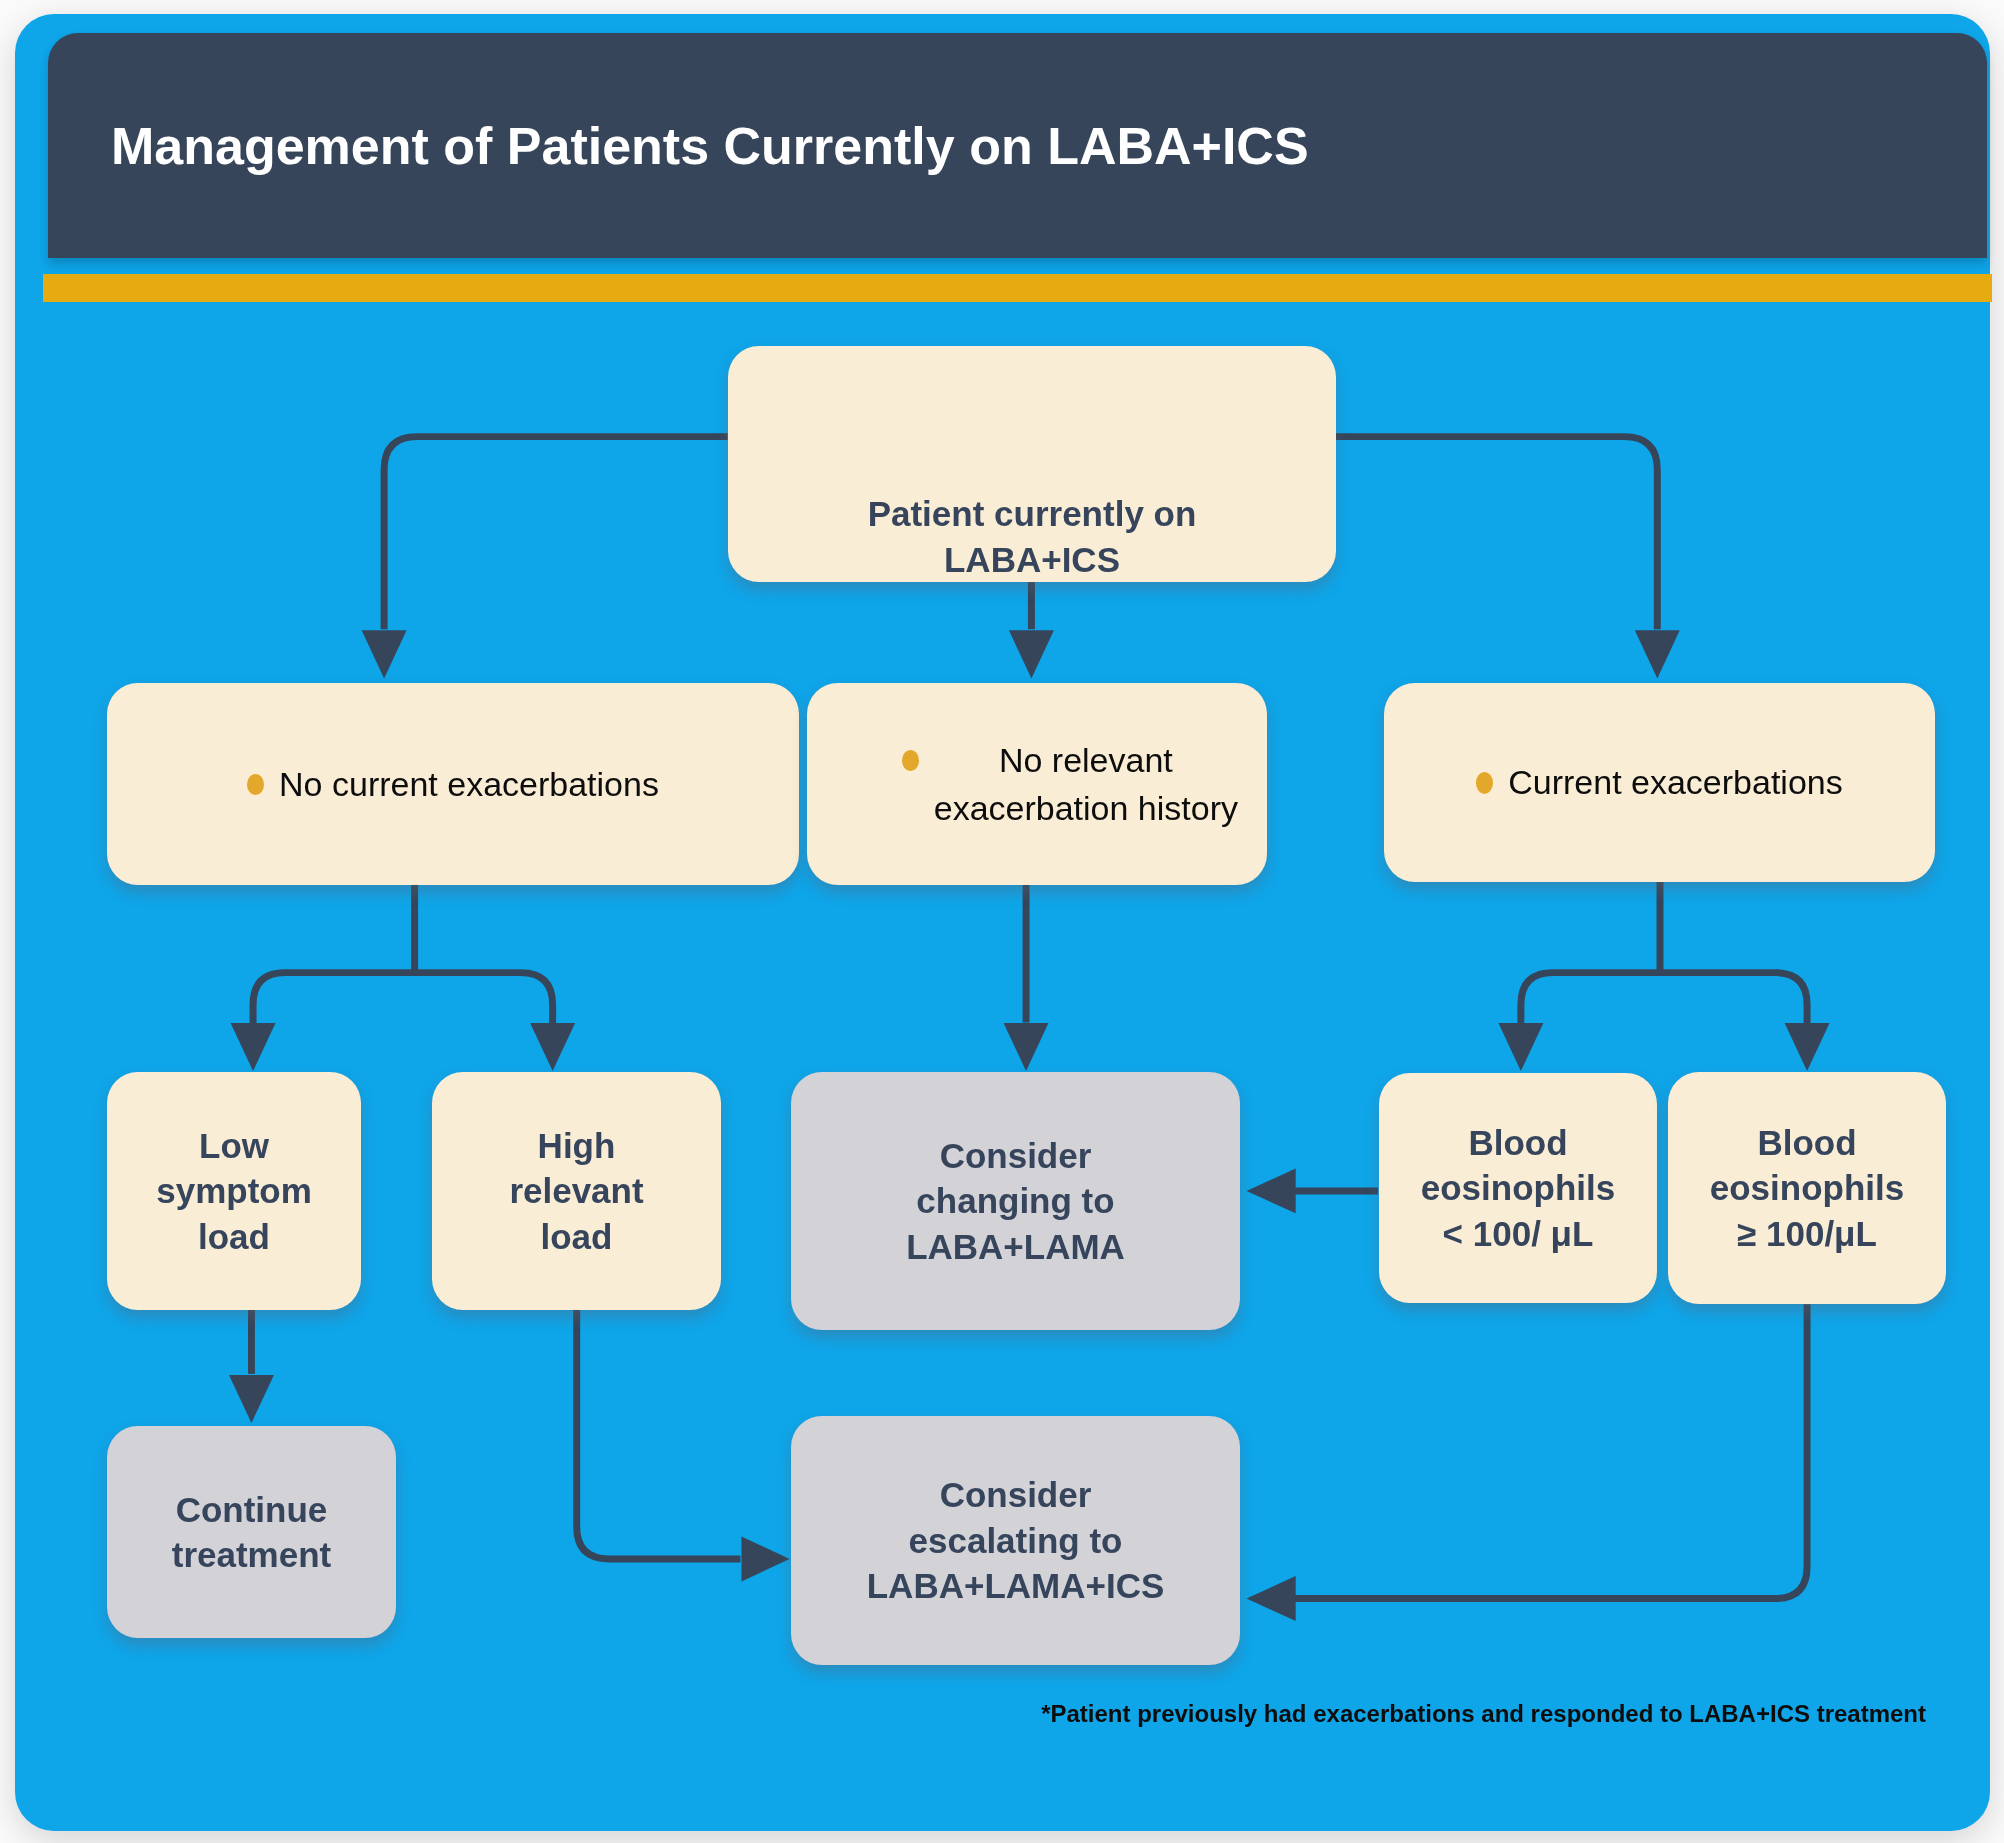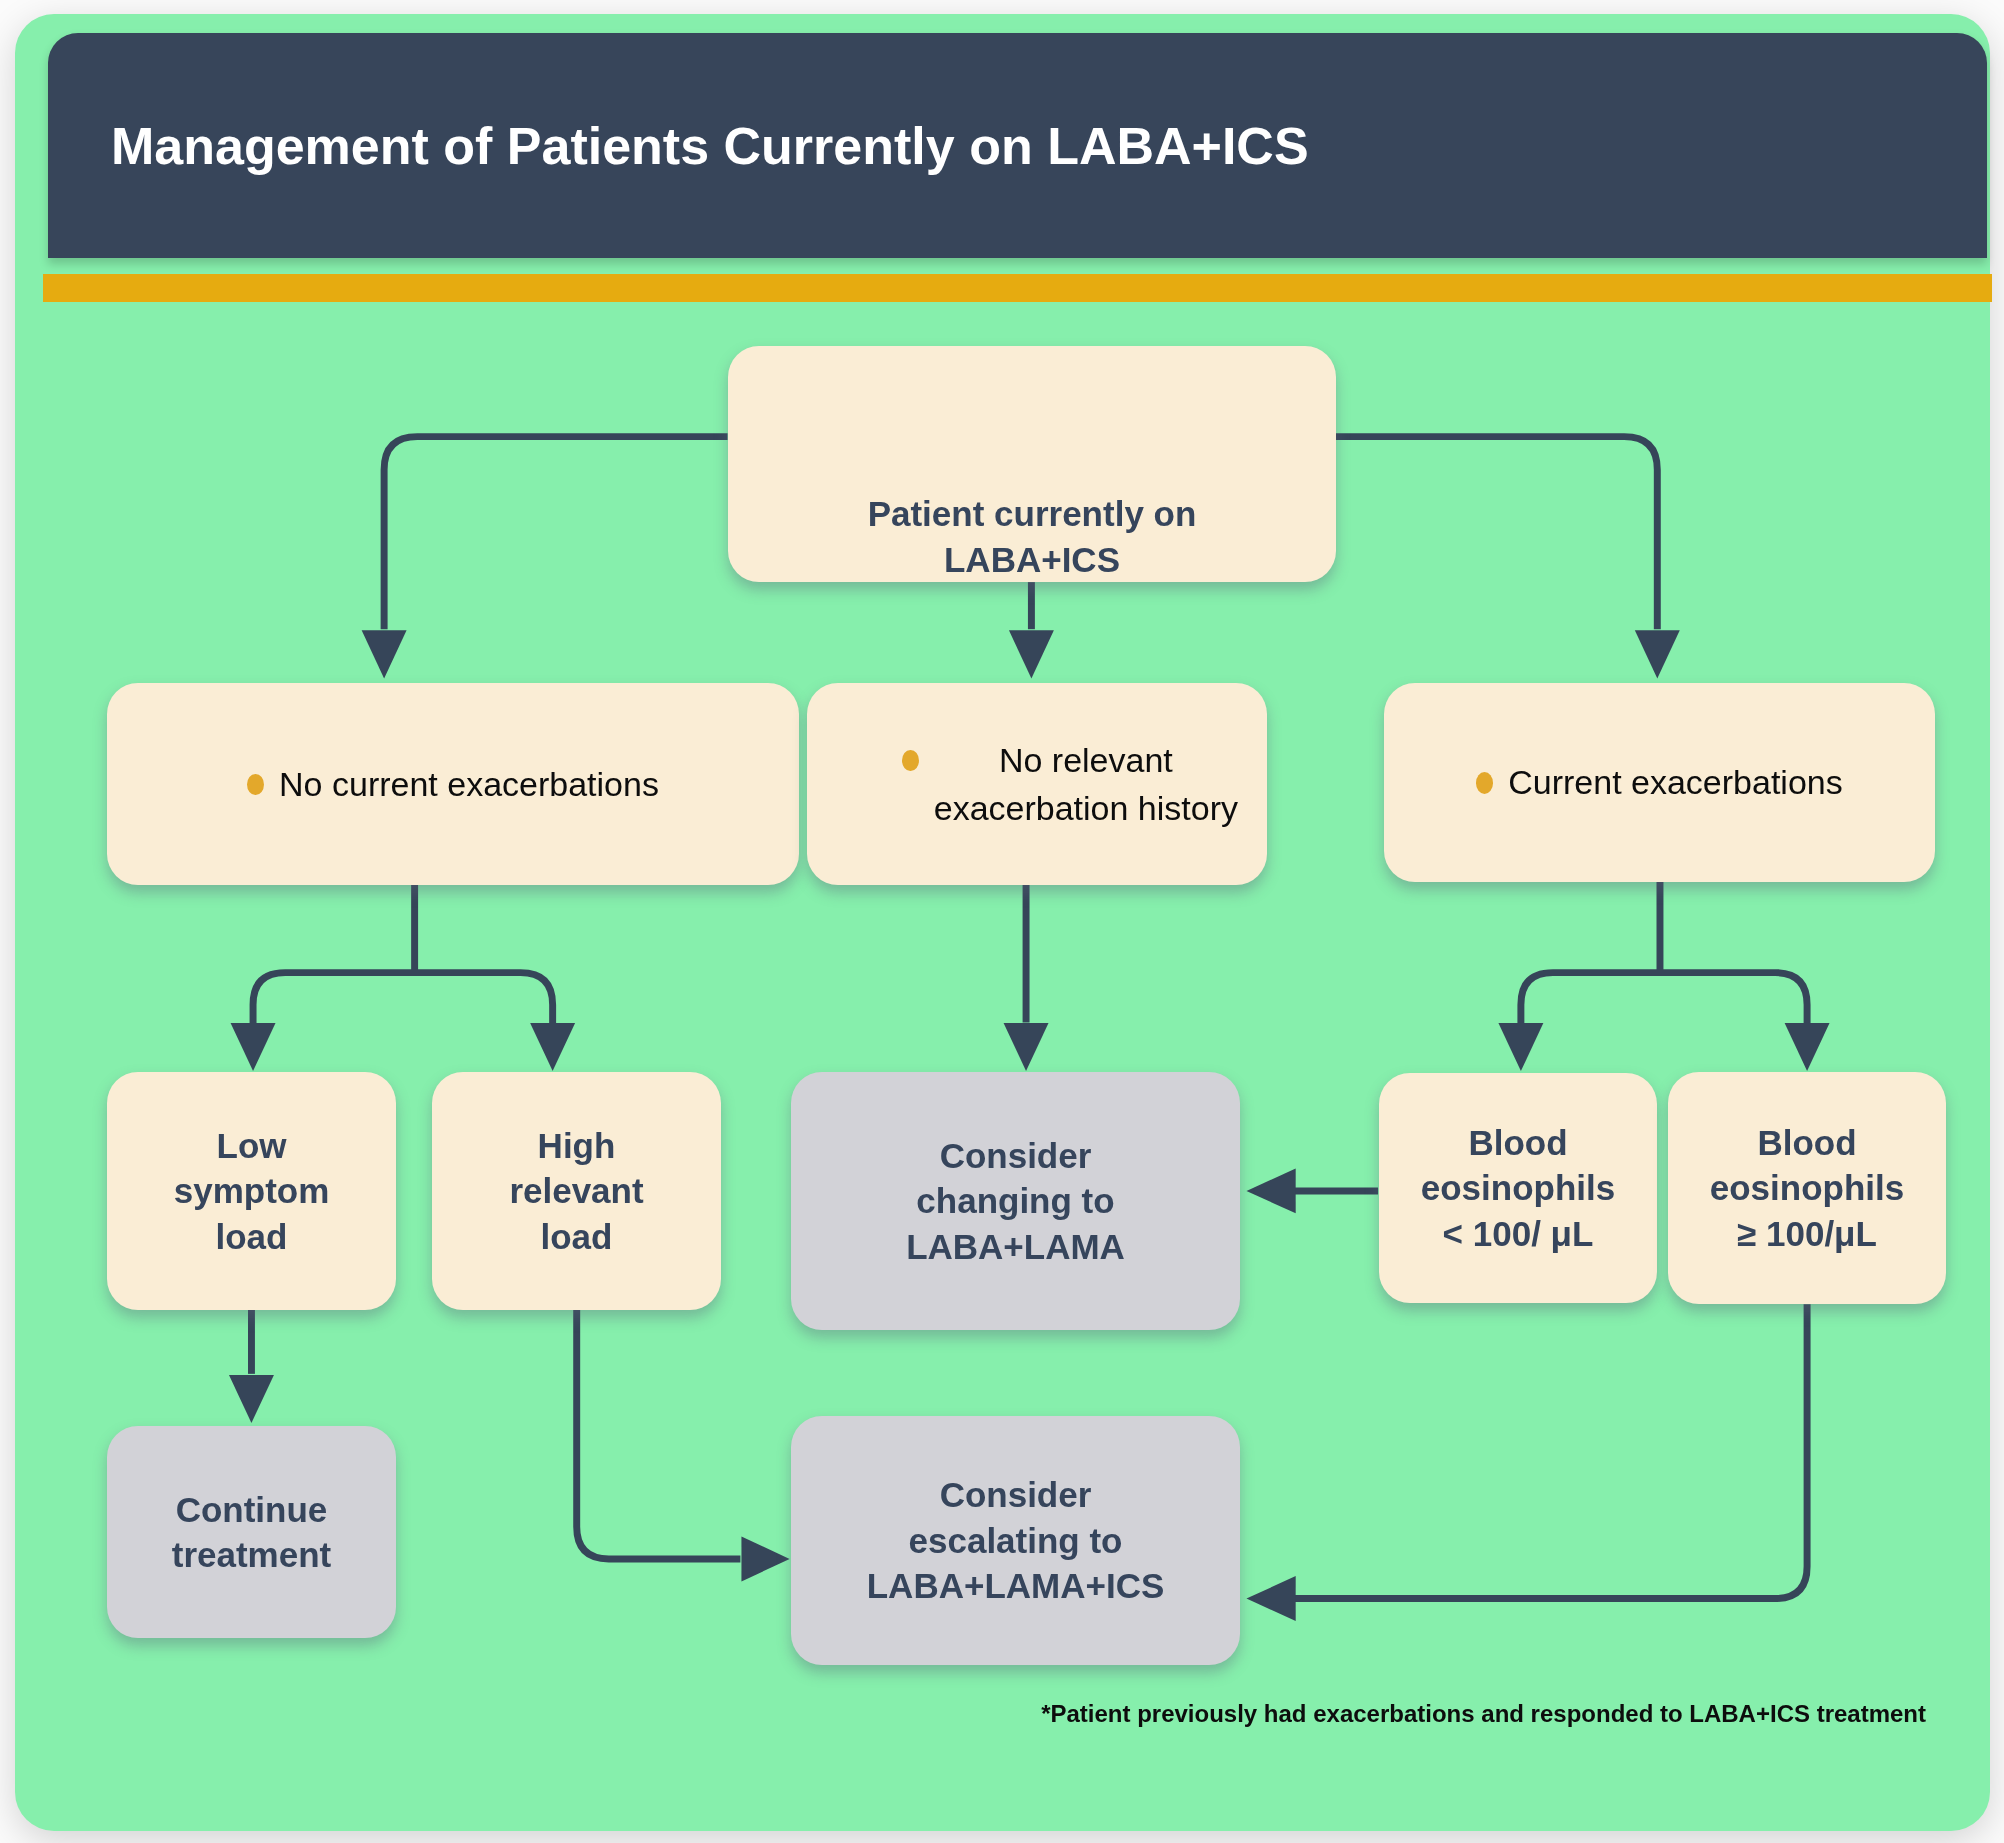--- a/index.html
+++ b/index.html
@@ -8,21 +8,21 @@
   }
   *{box-sizing:border-box; margin:0; padding:0;}
   body{
     background:#fbfbfb;
     font-family:"Liberation Sans","DejaVu Sans",sans-serif;
     width:2005px; height:1844px; position:relative;
   }
   .canvas{position:absolute; inset:0;}
   .card{
     position:absolute; left:15px; top:14px; width:1975px; height:1817px;
-    background:#86efac; border-radius:39px;
+    background:#0ea5e9; border-radius:39px;
     box-shadow:0 9.6px 37px rgba(0,0,0,0.16);
   }
   .header{
     position:absolute; left:33px; top:19px; width:1939px; height:225px;
     background:var(--header-bg);
     border-radius:30px 30px 0 0;
     display:flex; align-items:center;
     box-shadow:0 5.3px 9.6px rgba(0,0,0,0.18);
   }
   .header h1{
@@ -139,21 +139,21 @@
         </div>
       </div>
 
       <div class="node cream bullets" style="left:1369px; top:669px; width:551px; height:199px;">
         <div class="bullet-row">
           <span class="dot"></span>
           <span class="bullet-text">Current exacerbations</span>
         </div>
       </div>
 
-      <div class="node cream" style="left:92px; top:1058px; width:289px; height:238px;">
+      <div class="node cream" style="left:92px; top:1058px; width:254px; height:238px;">
         <div class="node-text">Low
 symptom
 load</div>
       </div>
 
       <div class="node cream" style="left:417px; top:1058px; width:289px; height:238px;">
         <div class="node-text">High
 relevant
 load</div>
       </div>

